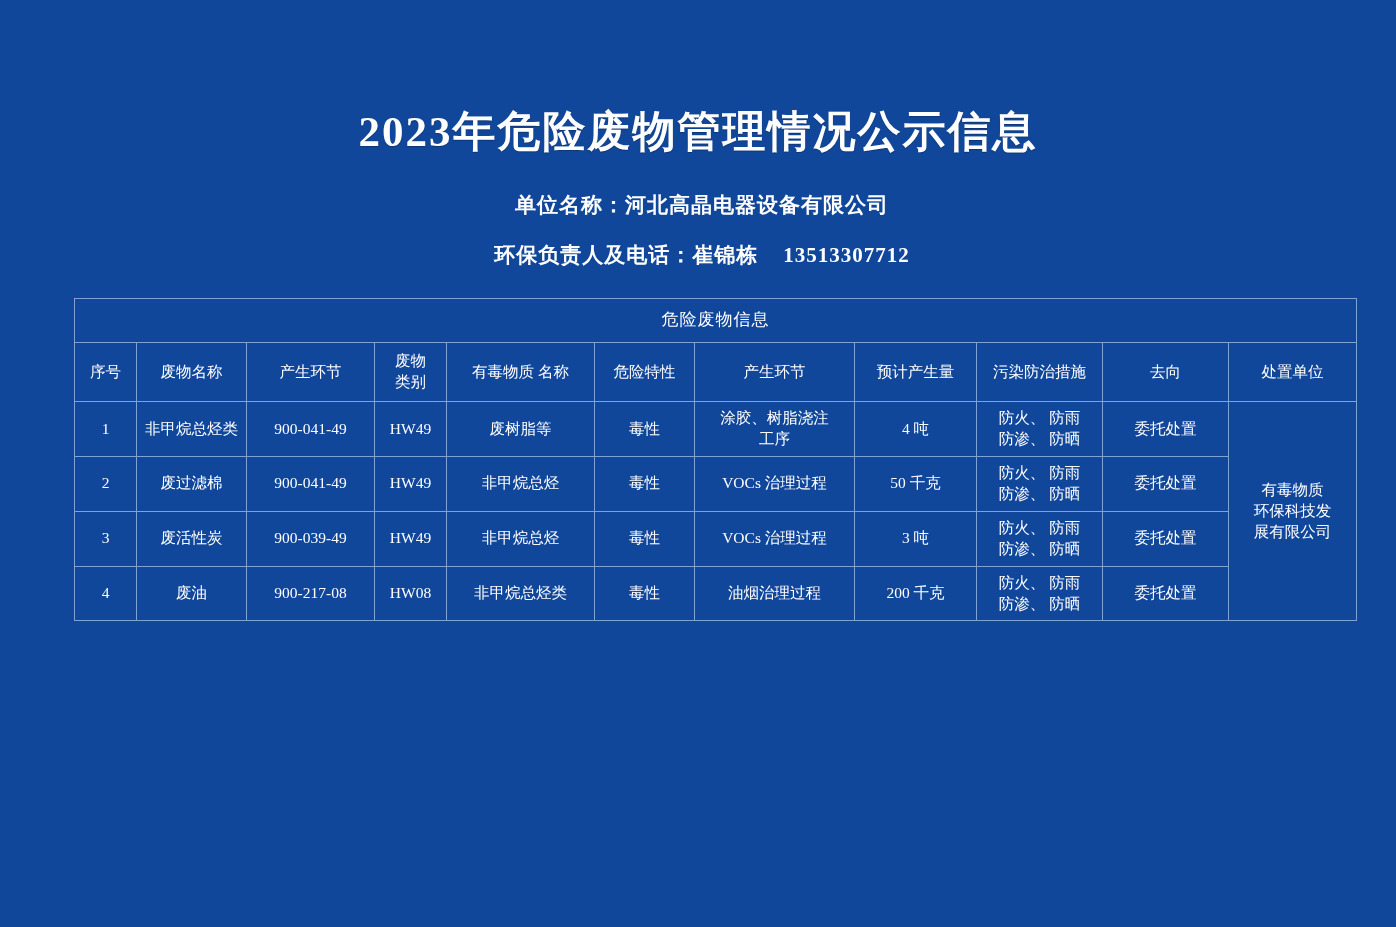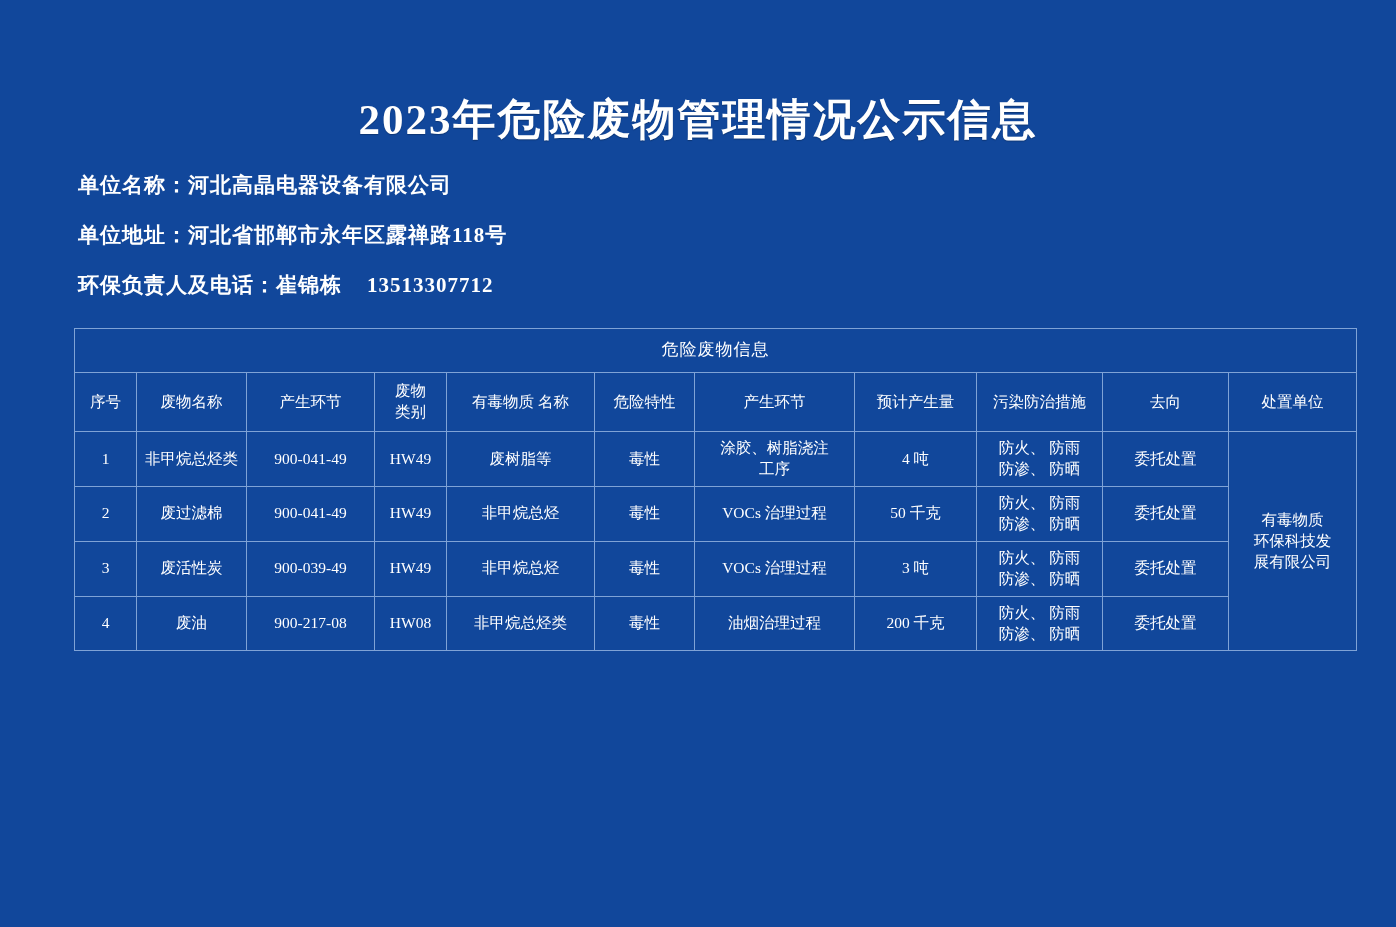--- a/index.html
+++ b/index.html
@@ -12,34 +12,35 @@
     background: #11479b;
     font-family: "Liberation Serif", "DejaVu Serif", serif;
     color: #ffffff;
     overflow: hidden;
   }
   .page {
     position: relative;
     width: 1396px;
     height: 818px;
     box-sizing: border-box;
-    padding: 0 70px;
+    padding: 12px 70px;
   }
   .doc-title {
     text-align: center;
     font-size: 43px;
     font-weight: bold;
     letter-spacing: 2px;
     padding-top: 96px;
     line-height: 1.1;
     text-shadow: 0 1px 1px rgba(0,0,0,0.25);
   }
   .meta-list {
-    margin-top: 32px;
+    margin-top: 40px;
     padding-left: 8px;
+    text-align: center;
   }
   .meta-row {
     font-size: 21px;
     font-weight: bold;
     line-height: 1.0;
     margin-bottom: 29px;
     letter-spacing: 1px;
     white-space: pre;
   }
   .table-wrap {
@@ -84,21 +85,20 @@
 </style>
 </head>
 <body>
 
 <div class="page">
 
   <div class="doc-title">2023年危险废物管理情况公示信息</div>
 
   <div class="meta-list">
     <div class="meta-row"><span>单位名称：</span><span>河北高晶电器设备有限公司</span></div>
-    <div class="meta-row"><span>单位地址：</span><span>河北省邯郸市永年区露禅路118号</span></div>
     <div class="meta-row"><span>环保负责人及电话：</span><span>崔锦栋    13513307712</span></div>
   </div>
 
   <div class="table-wrap">
     <table class="hw">
       <colgroup>
         <col class="col-no">
           <col class="col-name">
           <col class="col-code">
           <col class="col-cat">

